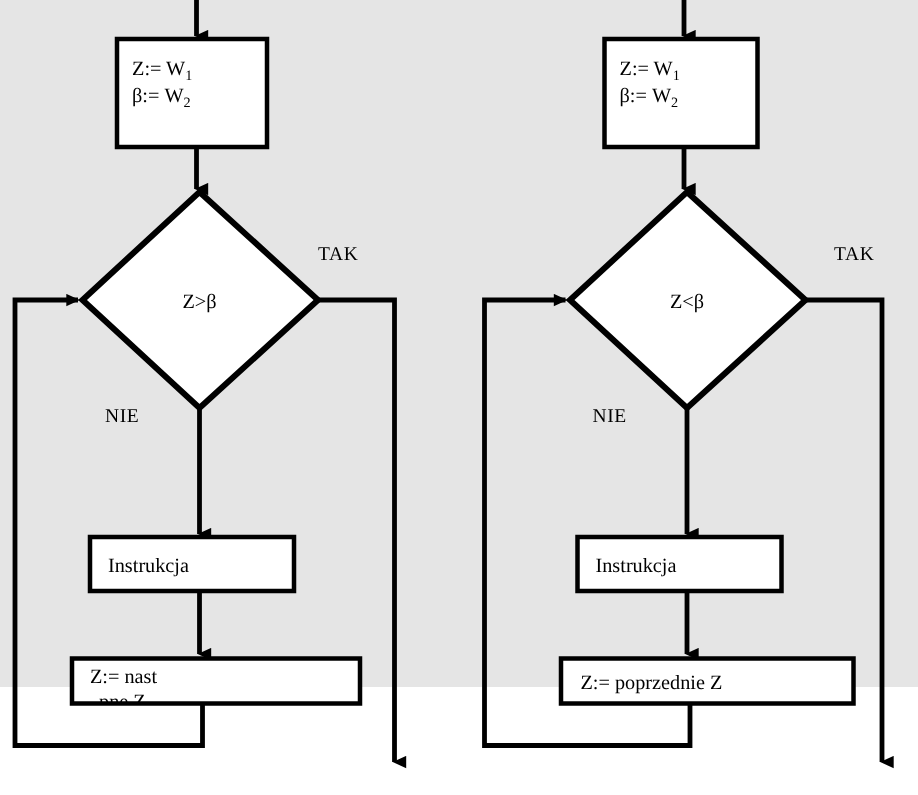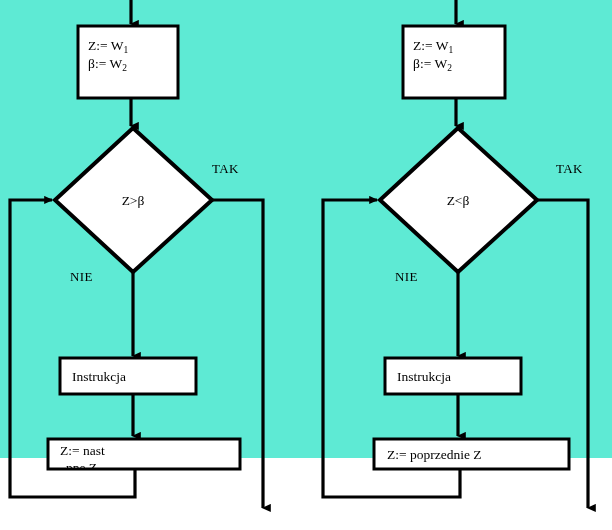--- a/index.html
+++ b/index.html
@@ -10,21 +10,21 @@
   body {
     width: 612px;
     height: 530px;
     overflow: hidden;
     font-family: "Liberation Serif", serif;
   }
   #canvas {
     position: relative;
     width: 612px;
     height: 458px;
-    background: #5eead4;
+    background: #e5e5e5;
   }
   svg.flow {
     position: absolute;
     left: 0;
     top: 0;
     width: 612px;
     height: 530px;
   }
   .node-box {
     fill: #ffffff;

